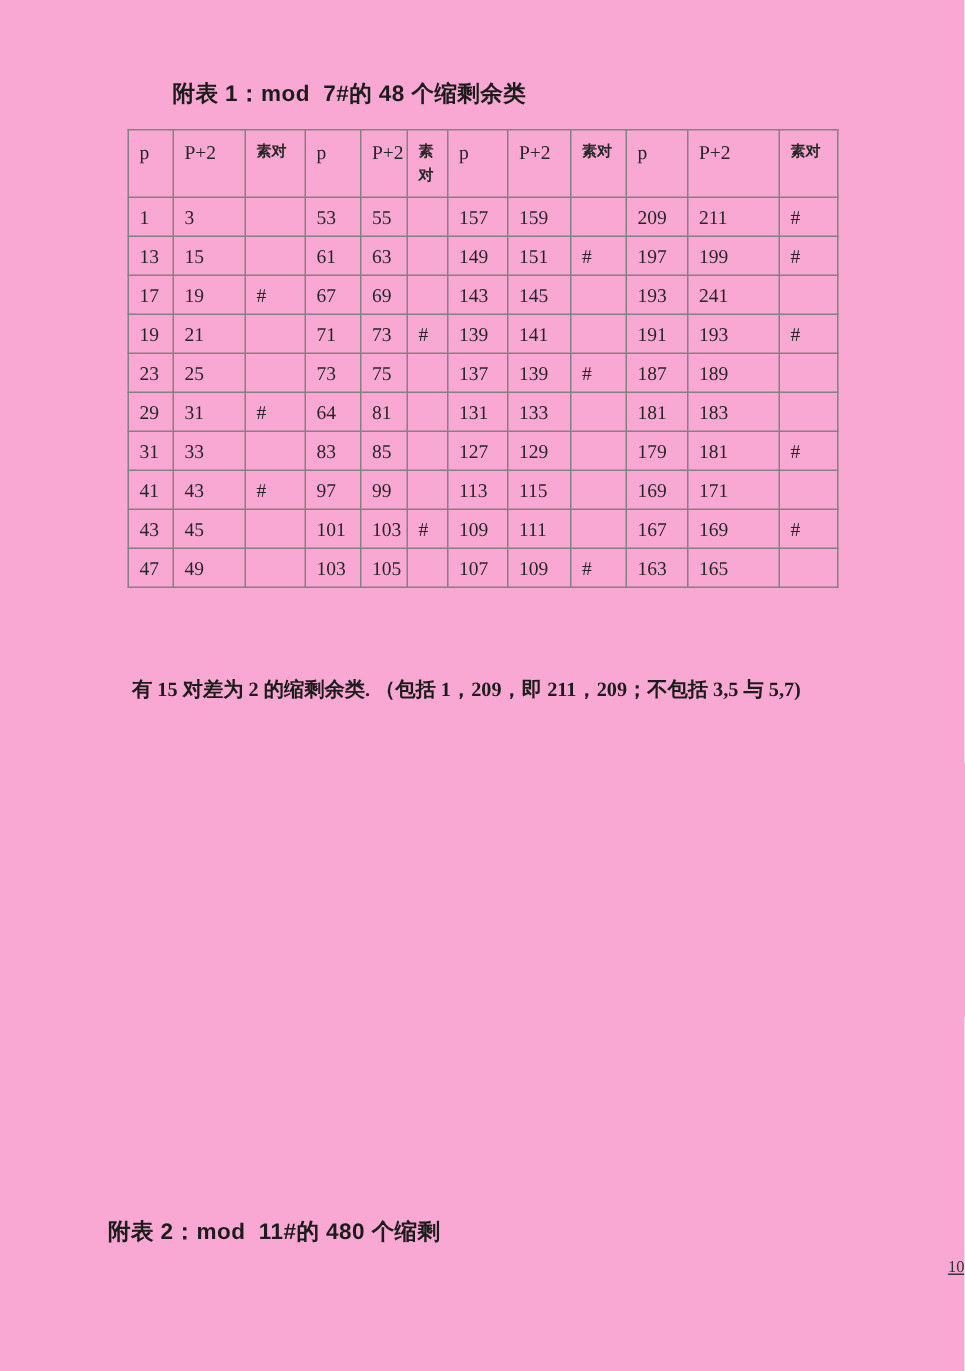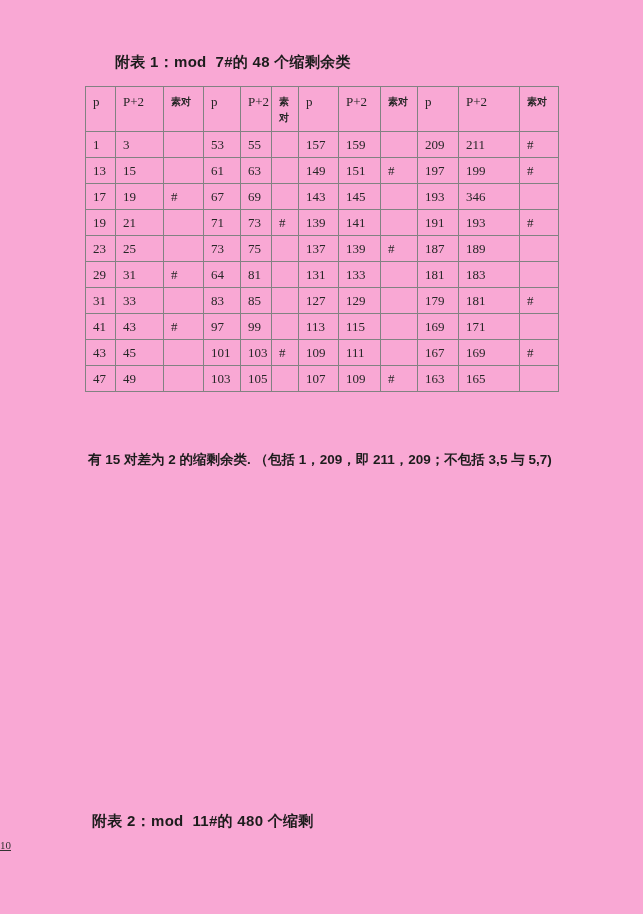--- a/index.html
+++ b/index.html
@@ -16,26 +16,26 @@
   .caption {
     position: absolute;
     font-family: "Liberation Sans", sans-serif;
     font-weight: bold;
     font-size: 15px;
     color: #1c1c1c;
     letter-spacing: 0.3px;
     white-space: pre;
   }
   .caption-1 { left: 115px; top: 53px; }
-  .caption-2 { left: 92px; top: 812px; }
+  .caption-2 { left: 72px; top: 812px; }
   .note {
     position: absolute;
     left: 88px;
     top: 451px;
-    font-family: Liberation Sans, sans-serif;
+    font-family: Liberation Serif, serif;
     font-weight: bold;
     font-size: 13.5px;
     color: #1c1c1c;
     white-space: pre;
   }
   table.residue-table {
     position: absolute;
     left: 85px;
     top: 86px;
     border-collapse: collapse;
@@ -65,21 +65,21 @@
   .residue-table td {
     height: 26px;
     vertical-align: middle;
   }
   .red { color: var(--red-color, #e23333); }
   .page-number {
     position: absolute;
     left: 0;
     right: 0;
     top: 839px;
-    text-align: left;
+    text-align: right;
     font-family: "Liberation Serif", serif;
     font-size: 11px;
     color: #333333;
     text-decoration: underline;
   }
 </style>
 </head>
 <body>
 
 <div class="page">
@@ -150,21 +150,21 @@
           <td>17</td>
           <td>19</td>
           <td>#</td>
           <td>67</td>
           <td class="red">69</td>
           <td></td>
           <td>143</td>
           <td class="red">145</td>
           <td></td>
           <td>193</td>
-          <td class="red">346</td>
+          <td class="red">241</td>
           <td></td>
         </tr>
         <tr>
           <td>19</td>
           <td class="red">21</td>
           <td></td>
           <td>71</td>
           <td>73</td>
           <td>#</td>
           <td>139</td>

